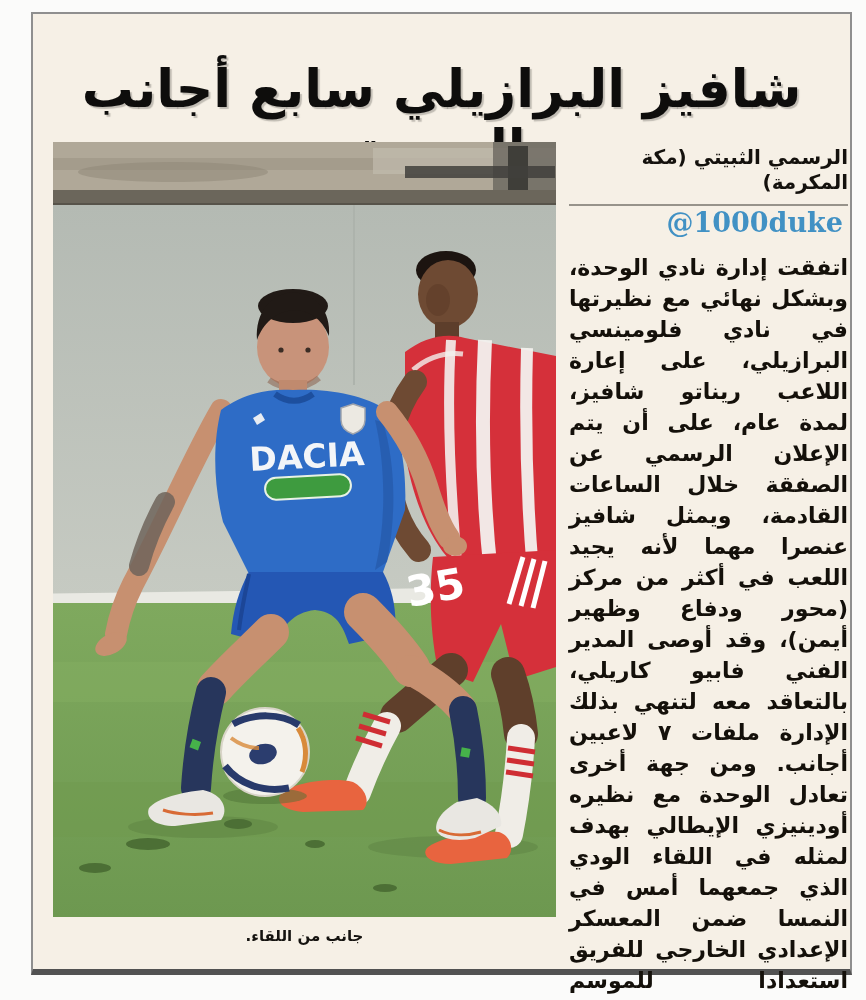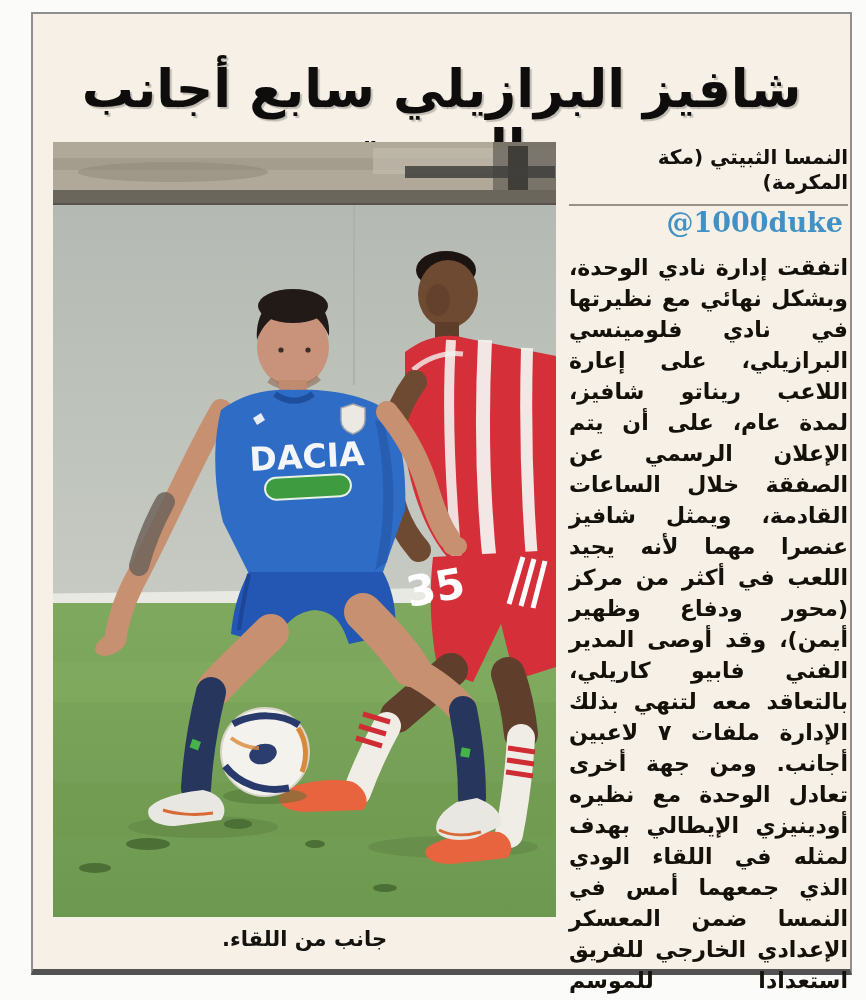--- a/index.html
+++ b/index.html
@@ -20,21 +20,21 @@
     text-shadow:2px 2px 1px rgba(95,92,85,.35);
   }
   .photo{
     position:absolute;left:20px;top:128px;width:503px;height:775px;
     background:#b7bdb6;
   }
   .photo svg{display:block;width:100%;height:100%;}
   .caption{
     position:absolute;left:20px;top:913px;width:503px;
     text-align:center;direction:rtl;
-    font-weight:bold;font-size:21px;color:#151310;
+    font-weight:bold;font-size:15px;color:#151310;
   }
   .col{
     position:absolute;left:536px;top:131px;width:279px;direction:rtl;
   }
   .byline{
     font-size:20px;font-weight:bold;color:#14110d;text-align:right;line-height:1.25;
   }
   .divider{
     border:none;border-top:2px solid #97938b;margin:9px 0 0 0;
   }
@@ -185,19 +185,19 @@
         <ellipse cx="210" cy="612" rx="14" ry="10" fill="#2b3d6e" transform="rotate(-15 210 612)"></ellipse>
         <path d="M245,586 C253,598 255,614 249,630" stroke="#d88a3a" stroke-width="5" fill="none"></path>
         <path d="M178,596 C186,602 196,606 206,606" stroke="#d88a3a" stroke-width="4" fill="none" opacity="0.8"></path>
       </g>
     </svg>
   </div>
 
   <div class="caption">جانب من اللقاء.</div>
 
   <div class="col">
-    <div class="byline">النمسا الثبيتي (مكة المكرمة)</div>
+    <div class="byline">الرسمي الثبيتي (مكة المكرمة)</div>
     <hr class="divider">
     <div class="handle">@1000duke</div>
     <p class="body-text">اتفقت إدارة نادي الوحدة، وبشكل نهائي مع نظيرتها في نادي فلومينسي البرازيلي، على إعارة اللاعب ريناتو شافيز، لمدة عام، على أن يتم الإعلان الرسمي عن الصفقة خلال الساعات القادمة، ويمثل شافيز عنصرا مهما لأنه يجيد اللعب في أكثر من مركز (محور ودفاع وظهير أيمن)، وقد أوصى المدير الفني فابيو كاريلي، بالتعاقد معه لتنهي بذلك الإدارة ملفات ٧ لاعبين أجانب. ومن جهة أخرى تعادل الوحدة مع نظيره أودينيزي الإيطالي بهدف لمثله في اللقاء الودي الذي جمعهما أمس في النمسا ضمن المعسكر الإعدادي الخارجي للفريق استعدادا للموسم الرياضي الجديد.</p>
   </div>
 
 </div>
 
 </body></html>

